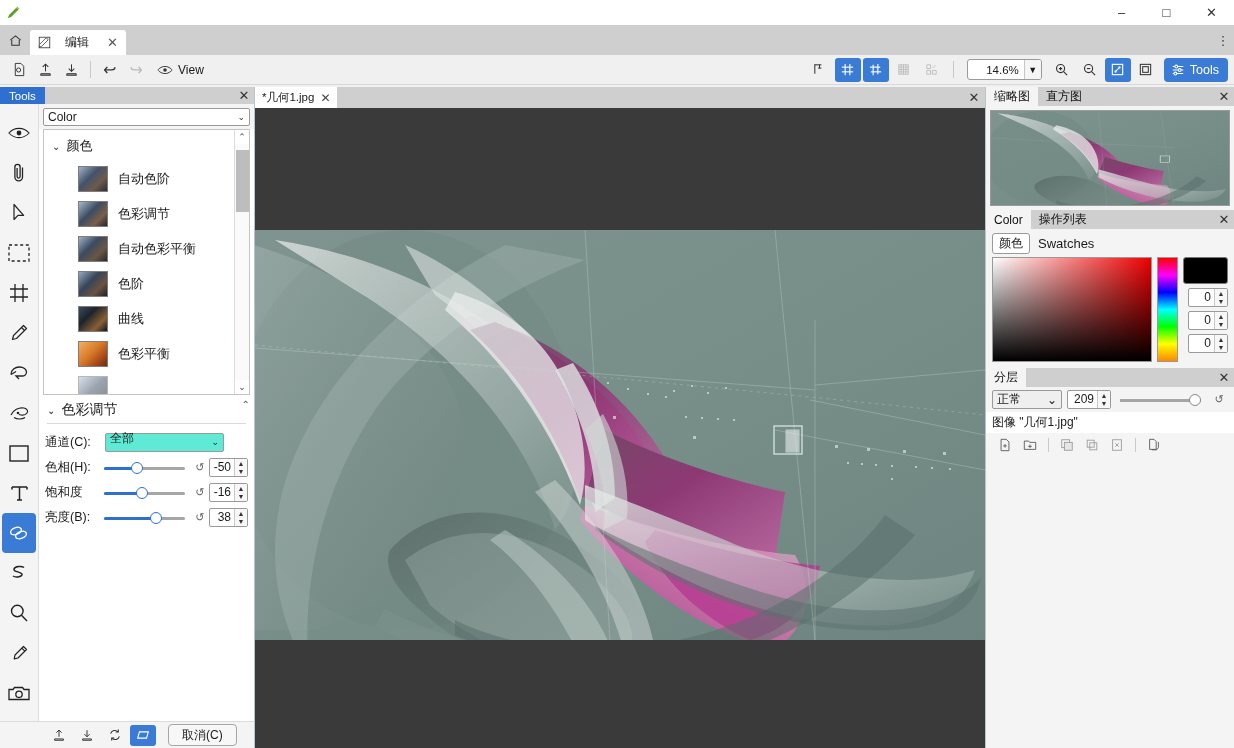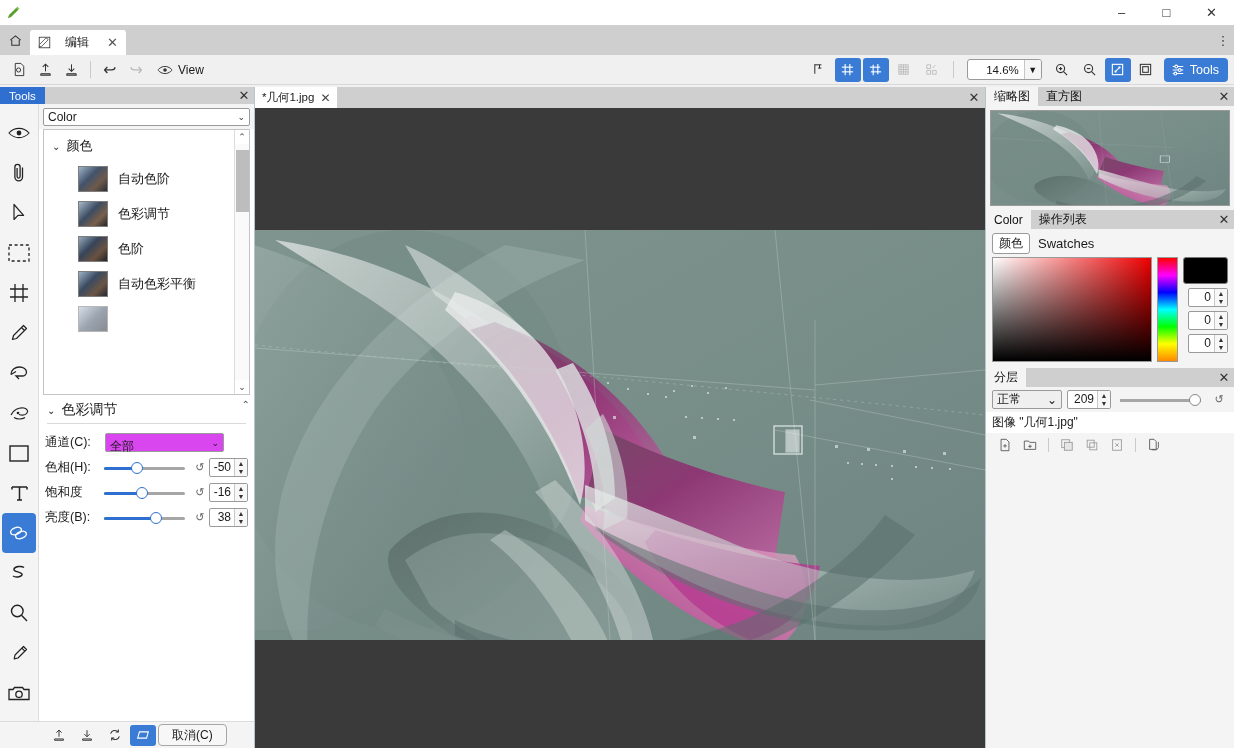--- a/index.html
+++ b/index.html
@@ -110,22 +110,22 @@
   .vs-thumb{ position:absolute; left:1px; width:13px; top:6px; height:62px; background:#bdbdbd; }
 
   .adjust{ margin-top:4px; padding:0 6px 4px 6px; position:relative; }
   .adj-head{ display:flex; align-items:center; gap:6px; padding:2px 0 1px 2px; }
   .adj-head .chev{ font-size:10px; }
   .adj-head .t{ font-size:14px; }
   .adj-up{ position:absolute; right:4px; top:0px; font-size:10px; color:#555; }
   .hr{ height:1px; background:#d9d9d9; margin:3px 2px 6px 2px; }
   .row{ display:flex; align-items:center; height:25px; }
   .row .lbl{ width:60px; font-size:12.5px; }
-  .sel-ch{ flex:1; height:19px; border:1px solid #9a9a9a; border-radius:2px; background:#d946ef;
-           display:flex; align-items:flex-start; padding:4px 4px; font-size:12px; margin-right:24px;}
+  .sel-ch{ flex:1; height:19px; border:1px solid #9a9a9a; border-radius:2px; background:#5eead4;
+           display:flex; align-items:flex-end; padding:4px 4px; font-size:12px; margin-right:24px;}
   .sel-ch .cv{ flex:1; }
   .sel-ch .ca{ font-size:9px; }
   .slider{ position:relative; width:83px; height:18px; margin-right:6px; }
   .strack{ position:absolute; top:8px; left:0; right:0; height:3px; background:#a6a6a6; border-radius:2px;}
   .sfill{ position:absolute; top:8px; left:0; height:3px; background:#2f6fd0; border-radius:2px;}
   .sknob{ position:absolute; top:3px; width:12px; height:12px; border-radius:50%;
           background:#fff; border:1.5px solid #2f6fd0; }
   .reset{ width:18px; text-align:center; font-size:11px; color:#666; }
   .spin{ display:flex; align-items:stretch; height:19px; width:40px; border:1px solid #9a9a9a;
          border-radius:2px; background:#fff; }
@@ -138,21 +138,21 @@
   .chkbox{ width:10px; height:10px; border:1px solid #8a8a8a; background:#fff; }
 
   .leftbottom{
     height:27px; background:#f4f4f4; border-top:1px solid #dcdcdc;
     display:flex; align-items:center; padding-left:46px; gap:2px;
   }
   .lb-btn{ width:26px; height:21px; display:flex; align-items:center; justify-content:center;
            border-radius:3px; color:#333; }
   .lb-btn.active{ background:#3a7bd5; color:#fff; }
   .lb-cancel{ height:20px; border:1px solid #a6a6a6; border-radius:4px; background:#f7f7f7;
-              padding:10px 13px; display:flex; align-items:center; font-size:12px; }
+              padding:10px 13px; display:flex; align-items:center; font-size:12px; margin-left:10px; }
 
   
   .center{ flex:1; display:flex; flex-direction:column; min-width:0; background:#f0f0f0; }
   .doctabbar{ height:21px; background:#cfcfcf; display:flex; align-items:stretch; }
   .doctab{ background:#fff; display:flex; align-items:center; gap:6px; padding:0 7px; font-size:11.5px; }
   .doctab .x{ font-size:12px; color:#444; }
   .doctabbar .closeX{ margin-left:auto; width:22px; display:flex; align-items:center;
                       justify-content:center; font-size:13px; color:#333; }
   .canvas{ flex:1; background:#3a3a3a; position:relative; overflow:hidden; }
   .artwrap{ position:absolute; left:0; right:0; top:122px; height:410px; overflow:hidden; }
@@ -492,26 +492,34 @@
 
               <div class="fitem">
                 <span class="fthumb" style="background:linear-gradient(135deg,#9fb3c8 0%,#42536b 40%,#6e5a4b 70%,#2b2f36 100%)"></span>
                 <span class="fname">自动色阶</span>
               </div>
               <div class="fitem">
                 <span class="fthumb" style="background:linear-gradient(135deg,#a8b9ca 0%,#3c4c62 42%,#7a5f49 72%,#23262c 100%)"></span>
                 <span class="fname">色彩调节</span>
               </div>
               <div class="fitem">
+                <span class="fthumb" style="background:linear-gradient(135deg,#9db2c6 0%,#3a4a60 40%,#6b5645 70%,#262a31 100%)"></span>
+                <span class="fname">自动色彩平衡</span>
+              </div>
+              <div class="fitem">
                 <span class="fthumb" style="background:linear-gradient(135deg,#95a9bd 0%,#364459 40%,#6a5241 70%,#1f2228 100%)"></span>
                 <span class="fname">色阶</span>
               </div>
               <div class="fitem">
-                <span class="fthumb" style="background:linear-gradient(135deg,#9db2c6 0%,#3a4a60 40%,#6b5645 70%,#262a31 100%)"></span>
-                <span class="fname">自动色彩平衡</span>
+                <span class="fthumb" style="background:linear-gradient(135deg,#3c4a5e 0%,#1d232c 35%,#8a6034 72%,#14171b 100%)"></span>
+                <span class="fname">曲线</span>
+              </div>
+              <div class="fitem">
+                <span class="fthumb" style="background:linear-gradient(135deg,#f0b060 0%,#d97a2a 45%,#a8491a 75%,#6a2f12 100%)"></span>
+                <span class="fname">色彩平衡</span>
               </div>
               <div class="fitem" style="opacity:.55">
                 <span class="fthumb" style="background:linear-gradient(135deg,#b6c6d6 0%,#4a5b70 50%,#2a2e36 100%)"></span>
                 <span class="fname"></span>
               </div>
             </div>
             <div class="vscroll">
               <div class="vs-arrow">⌃</div>
               <div class="vs-track">
                 <div class="vs-thumb"></div>

